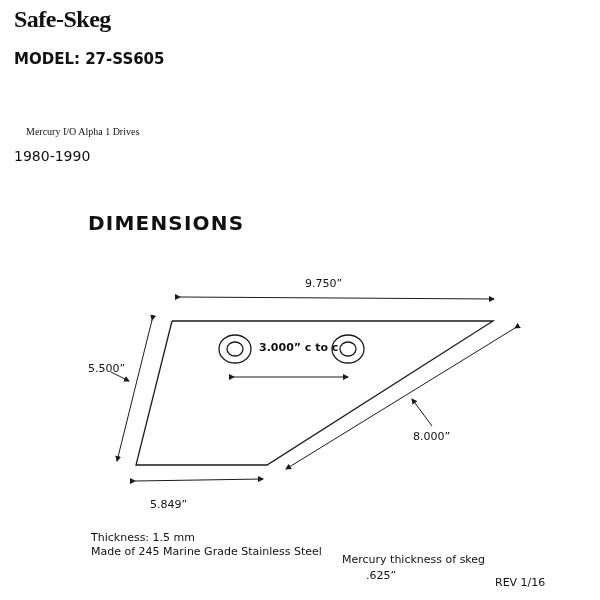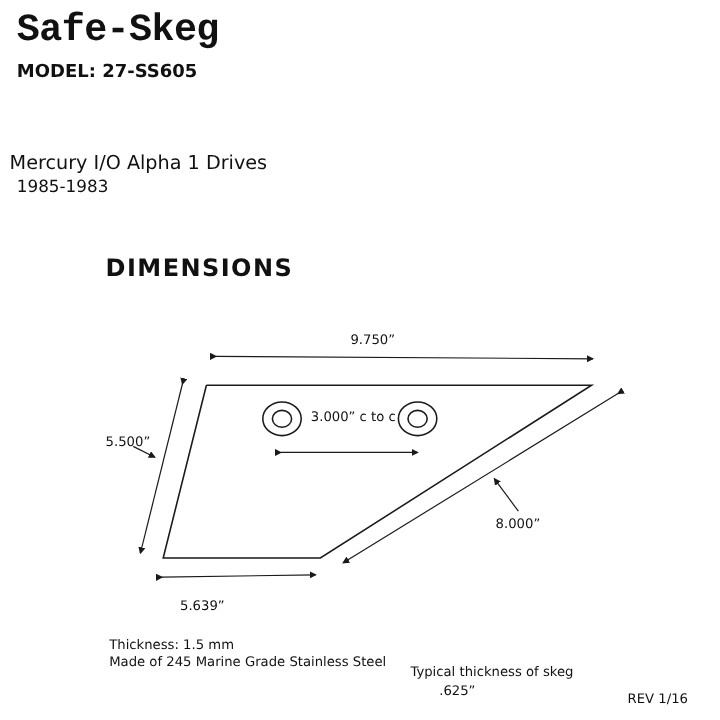--- a/index.html
+++ b/index.html
@@ -1,34 +1,34 @@
 <!DOCTYPE html>
 <html><head>
 <meta charset="utf-8">
 <style>
   html, body { margin: 0; padding: 0; background: #ffffff; }
   body { width: 600px; height: 600px; position: relative; overflow: hidden; font-family: "DejaVu Sans", sans-serif; color: #111; }
   .abs { position: absolute; white-space: nowrap; }
-  .title { left: 14px; top: 6px; font-size: 32px; font-weight: bold; letter-spacing: -0.5px; font-family: Liberation Mono, monospace; }
+  .title { left: 14px; top: 6px; font-size: 24px; font-weight: bold; letter-spacing: -0.5px; font-family: Liberation Serif, serif; }
   .model { left: 14px; top: 50px; font-size: 15px; font-weight: bold; }
-  .app1 { left: 8px; top: 126px; font-size: 16px; }
+  .app1 { left: 26px; top: 126px; font-size: 10px; font-family: Liberation Serif, serif; }
   .app2 { left: 14px; top: 148px; font-size: 14px; }
   .dims { left: 88px; top: 211px; font-size: 20px; font-weight: bold; letter-spacing: 1.2px; }
   .lbl { font-size: 11px; }
   .note { font-size: 11px; }
   svg.drawing { position: absolute; left: 0; top: 0; }
 </style>
 </head>
 <body>
 
 <div class="abs title">Safe-Skeg</div>
 <div class="abs model">MODEL: 27-SS605</div>
 
 <div class="abs app1">Mercury I/O Alpha 1 Drives</div>
-<div class="abs app2">1985-1983</div>
+<div class="abs app2">1980-1990</div>
 
 <div class="abs dims">DIMENSIONS</div>
 
 <svg class="drawing" width="600" height="600" viewBox="0 0 600 600">
   <defs>
     <marker id="ah" markerWidth="6" markerHeight="6" refX="5" refY="3" orient="auto" markerUnits="strokeWidth">
       <path d="M0,0 L6,3 L0,6 z" fill="#1a1a1a"></path>
     </marker>
   </defs>
   <g stroke="#1a1a1a" fill="none" stroke-width="1.3">
@@ -53,23 +53,23 @@
     <line x1="152" y1="320" x2="117" y2="461" marker-end="url(#ah)" marker-start="url(#ah)"></line>
     <line x1="111" y1="372" x2="129" y2="381" marker-end="url(#ah)"></line>
 
     <line x1="135" y1="481" x2="263" y2="479" marker-end="url(#ah)" marker-start="url(#ah)"></line>
 
     <line x1="515" y1="328" x2="286" y2="469" marker-end="url(#ah)" marker-start="url(#ah)"></line>
     <line x1="432" y1="426" x2="412" y2="399" marker-end="url(#ah)"></line>
   </g>
 </svg>
 
-<div class="abs lbl" style="left:292px; top:277px;text-align:right;">9.750”</div>
-<div class="abs lbl" style="left:259px; top:341px; font-weight:400;">3.000” c to c</div>
+<div class="abs lbl" style="left:305px; top:277px;text-align:right;">9.750”</div>
+<div class="abs lbl" style="left:259px; top:341px; font-weight:700;">3.000” c to c</div>
 <div class="abs lbl" style="left:88px; top:362px;">5.500”</div>
-<div class="abs lbl" style="left:150px; top:498px;">5.639”</div>
+<div class="abs lbl" style="left:150px; top:498px;">5.849”</div>
 <div class="abs lbl" style="left:413px; top:430px;">8.000”</div>
 
 <div class="abs note" style="left:91px; top:545px;">Made of 245 Marine Grade Stainless Steel</div>
 <div class="abs note" style="left:91px; top:531px;text-align:center;">Thickness:  1.5 mm</div>
-<div class="abs note" style="left:342px; top:553px;">Typical thickness of skeg</div>
+<div class="abs note" style="left:342px; top:553px;">Mercury thickness of skeg</div>
 <div class="abs note" style="left:366px; top:569px;">.625”</div>
-<div class="abs note" style="left:495px; top:576px;margin-left:28px;">REV 1/16</div>
+<div class="abs note" style="left:495px; top:576px;">REV 1/16</div>
 
 </body></html>

